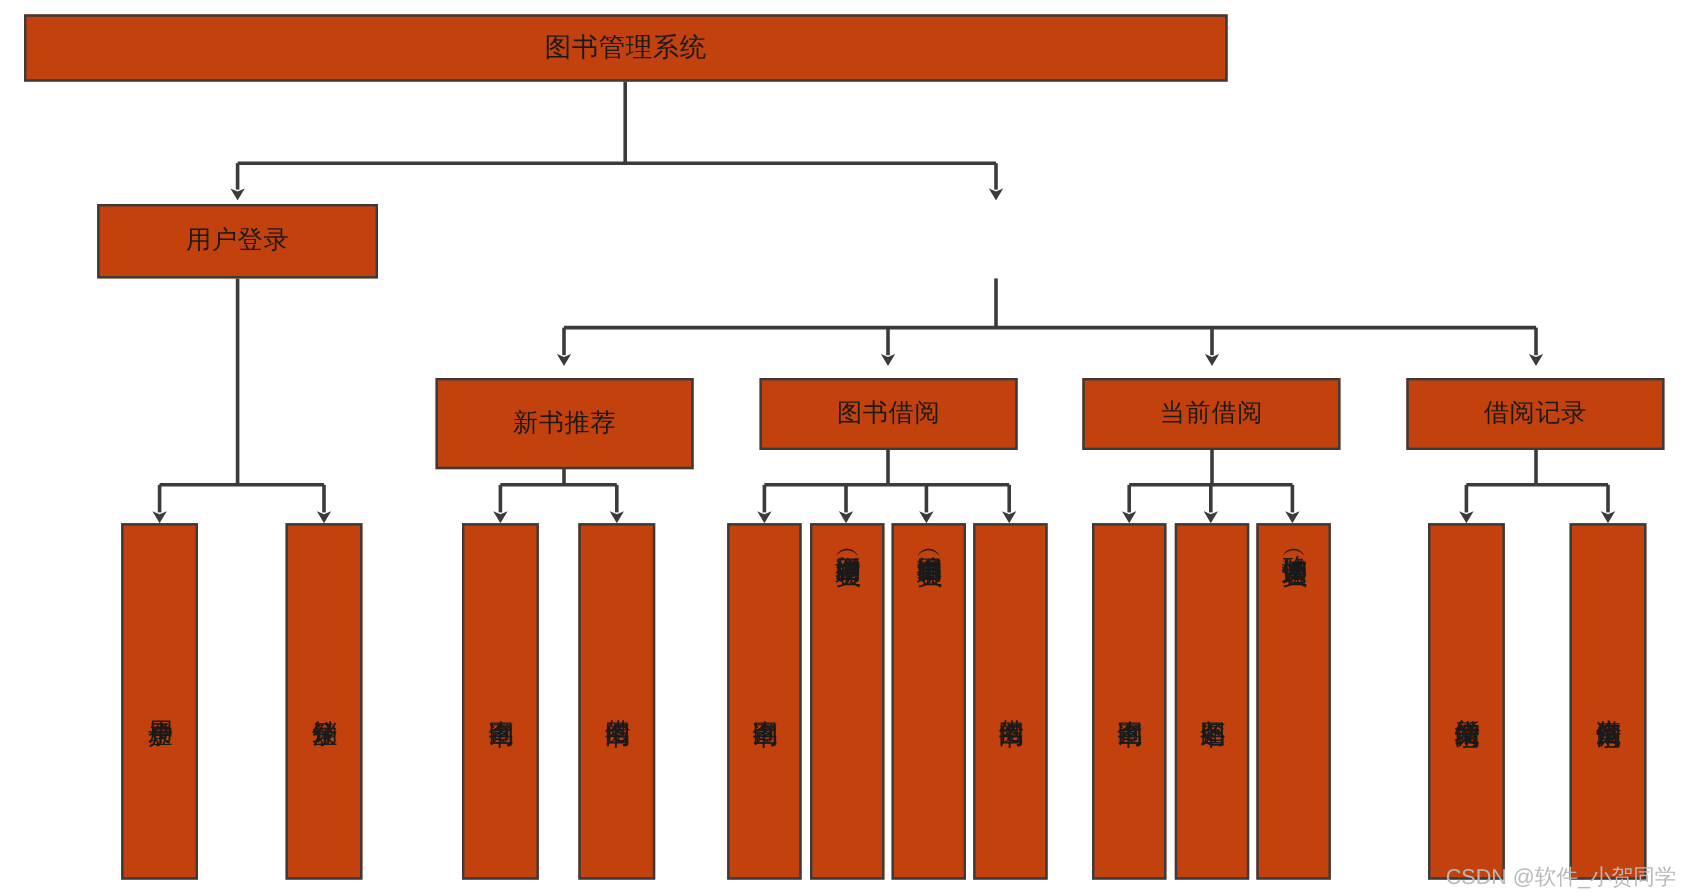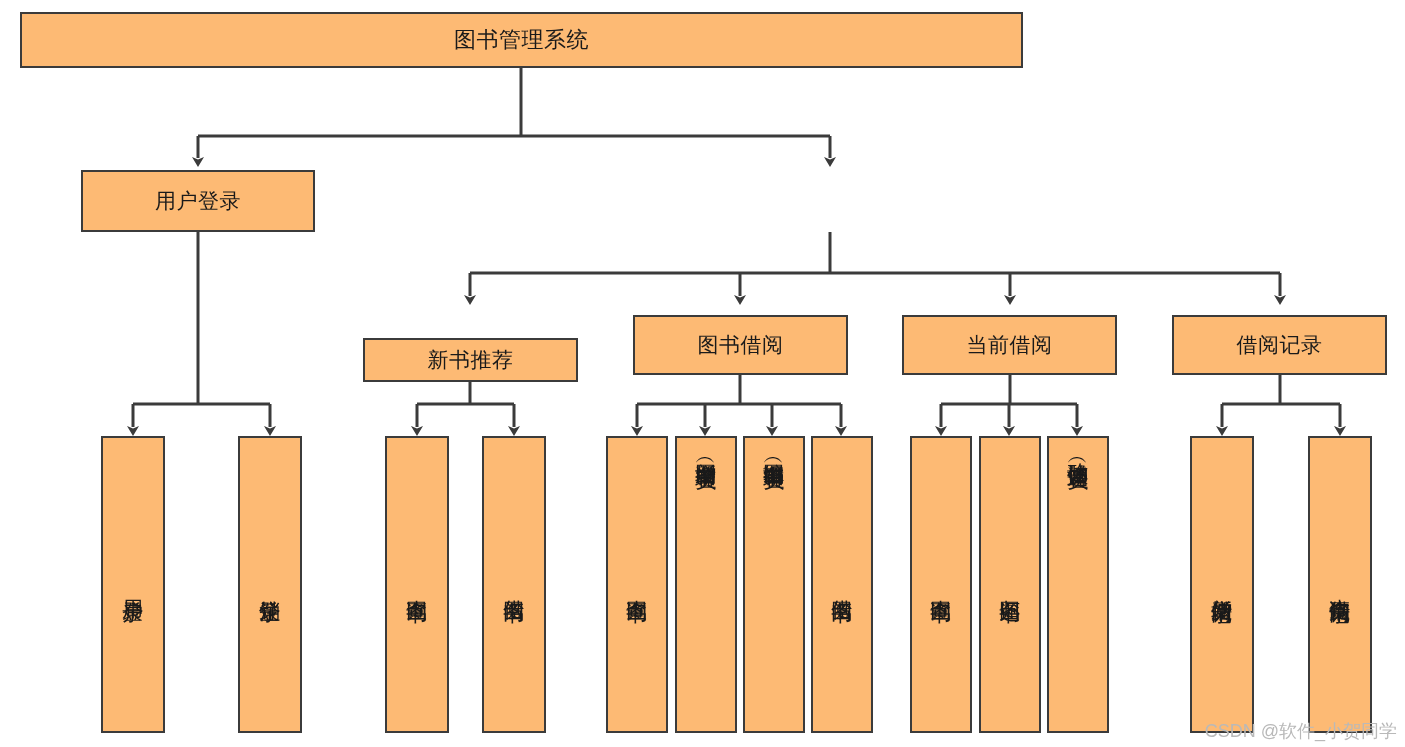--- a/index.html
+++ b/index.html
@@ -21,21 +21,21 @@
     position: absolute;
     left: 0;
     top: 0;
     width: 1405px;
     height: 747px;
     pointer-events: none;
   }
   .node {
     position: absolute;
     box-sizing: border-box;
-    background: #fdba74;
+    background: #c2410c;
     border: 2px solid #3b3b3b;
     display: flex;
     align-items: center;
     justify-content: center;
     color: #1a1a1a;
     z-index: 2;
   }
   .node .label {
     display: block;
     text-align: center;
@@ -131,21 +131,21 @@
   </svg>
 
   <div class="node h" id="title-node" style="left:20px; top:12px; width:1003px; height:56px;">
     <span class="label">图书管理系统</span>
   </div>
 
   <div class="node h" style="left:81px; top:170px; width:234px; height:62px;">
     <span class="label">用户登录</span>
   </div>
 
-  <div class="node h" style="left:363px; top:315px; width:215px; height:44px;margin-top:23px;">
+  <div class="node h" style="left:363px; top:315px; width:215px; height:76px;">
     <span class="label">新书推荐</span>
   </div>
   <div class="node h" style="left:633px; top:315px; width:215px; height:60px;">
     <span class="label">图书借阅</span>
   </div>
   <div class="node h" style="left:902px; top:315px; width:215px; height:60px;">
     <span class="label">当前借阅</span>
   </div>
   <div class="node h" style="left:1172px; top:315px; width:215px; height:60px;">
     <span class="label">借阅记录</span>

